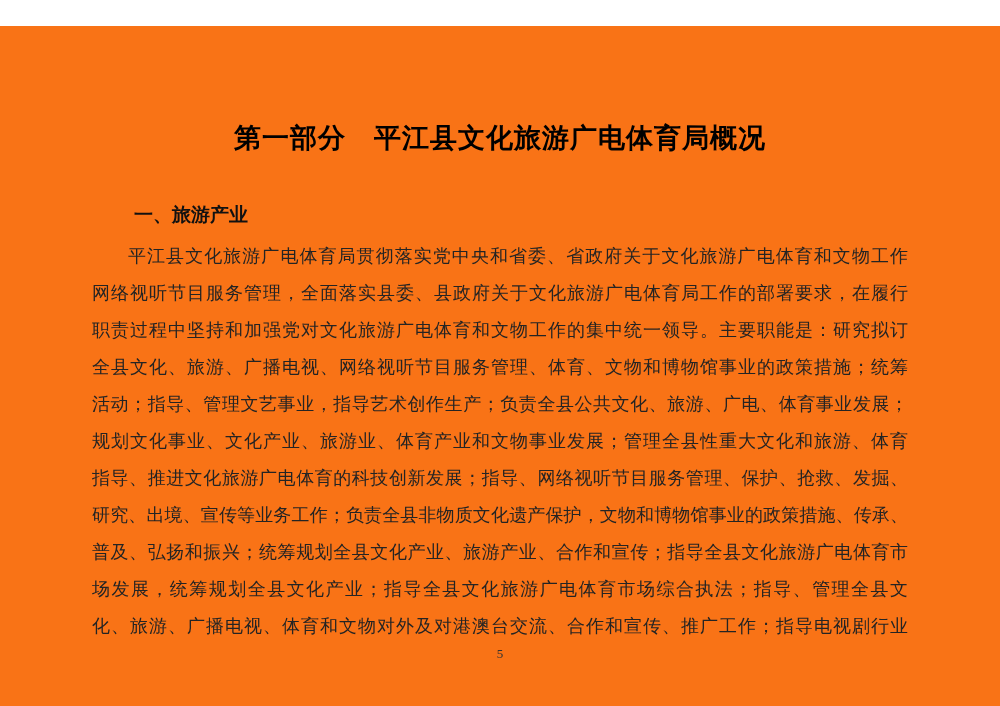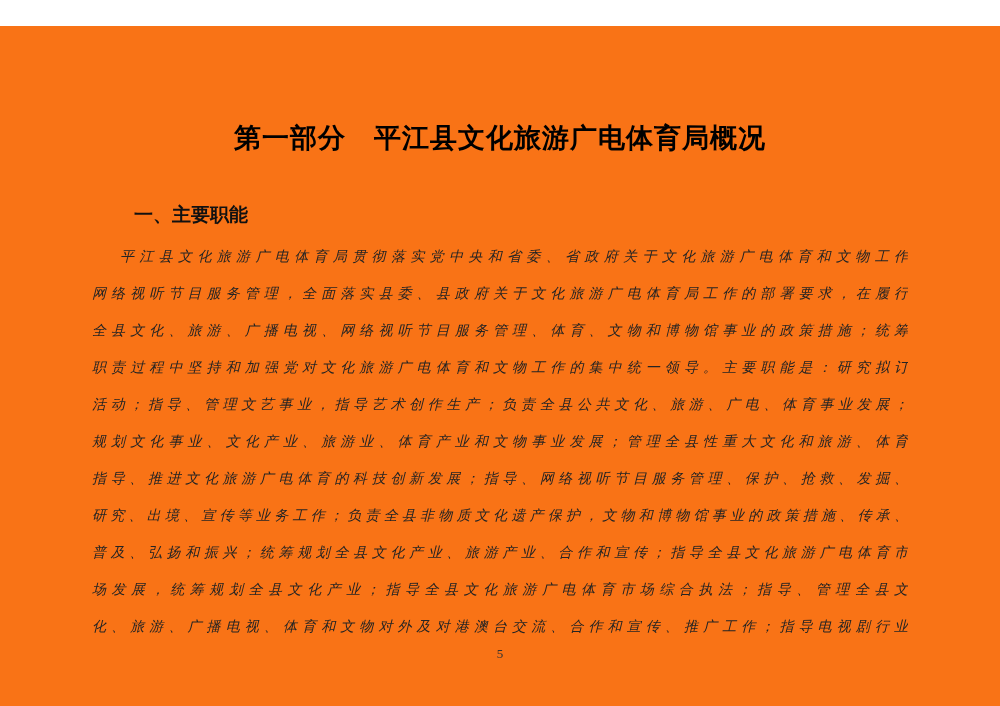--- a/index.html
+++ b/index.html
@@ -39,23 +39,22 @@
     font-family: "Liberation Sans", sans-serif;
     font-weight: bold;
     font-size: 19px;
     color: #111111;
   }
   .body-paragraph {
     position: absolute;
     top: 212px;
     left: 92px;
     width: 816px;
-    font-size: 14px;
+    font-size: 18px;
     color: #242424;
-    font-style: italic;
   }
   .body-paragraph .line {
     height: 37px;
     line-height: 37px;
     text-align: justify;
     text-align-last: justify;
     overflow: hidden;
   }
   .body-paragraph .line:first-child {
     text-indent: 2em;
@@ -70,27 +69,27 @@
     color: #333333;
   }
 </style>
 </head>
 <body>
 
 <div class="page">
 
   <div class="doc-title">第一部分　平江县文化旅游广电体育局概况</div>
 
-  <div class="section-heading">一、主要职能</div>
+  <div class="section-heading">一、旅游产业</div>
 
   <div class="body-paragraph">
       <div class="line">平江县文化旅游广电体育局贯彻落实党中央和省委、省政府关于文化旅游广电体育和文物工作</div>
       <div class="line">网络视听节目服务管理，全面落实县委、县政府关于文化旅游广电体育局工作的部署要求，在履行</div>
+      <div class="line">职责过程中坚持和加强党对文化旅游广电体育和文物工作的集中统一领导。主要职能是：研究拟订</div>
       <div class="line">全县文化、旅游、广播电视、网络视听节目服务管理、体育、文物和博物馆事业的政策措施；统筹</div>
-      <div class="line">职责过程中坚持和加强党对文化旅游广电体育和文物工作的集中统一领导。主要职能是：研究拟订</div>
       <div class="line">活动；指导、管理文艺事业，指导艺术创作生产；负责全县公共文化、旅游、广电、体育事业发展；</div>
       <div class="line">规划文化事业、文化产业、旅游业、体育产业和文物事业发展；管理全县性重大文化和旅游、体育</div>
       <div class="line">指导、推进文化旅游广电体育的科技创新发展；指导、网络视听节目服务管理、保护、抢救、发掘、</div>
       <div class="line">研究、出境、宣传等业务工作；负责全县非物质文化遗产保护，文物和博物馆事业的政策措施、传承、</div>
       <div class="line">普及、弘扬和振兴；统筹规划全县文化产业、旅游产业、合作和宣传；指导全县文化旅游广电体育市</div>
       <div class="line">场发展，统筹规划全县文化产业；指导全县文化旅游广电体育市场综合执法；指导、管理全县文</div>
       <div class="line">化、旅游、广播电视、体育和文物对外及对港澳台交流、合作和宣传、推广工作；指导电视剧行业</div>
     </div>
 
   <div class="page-number">5</div>

